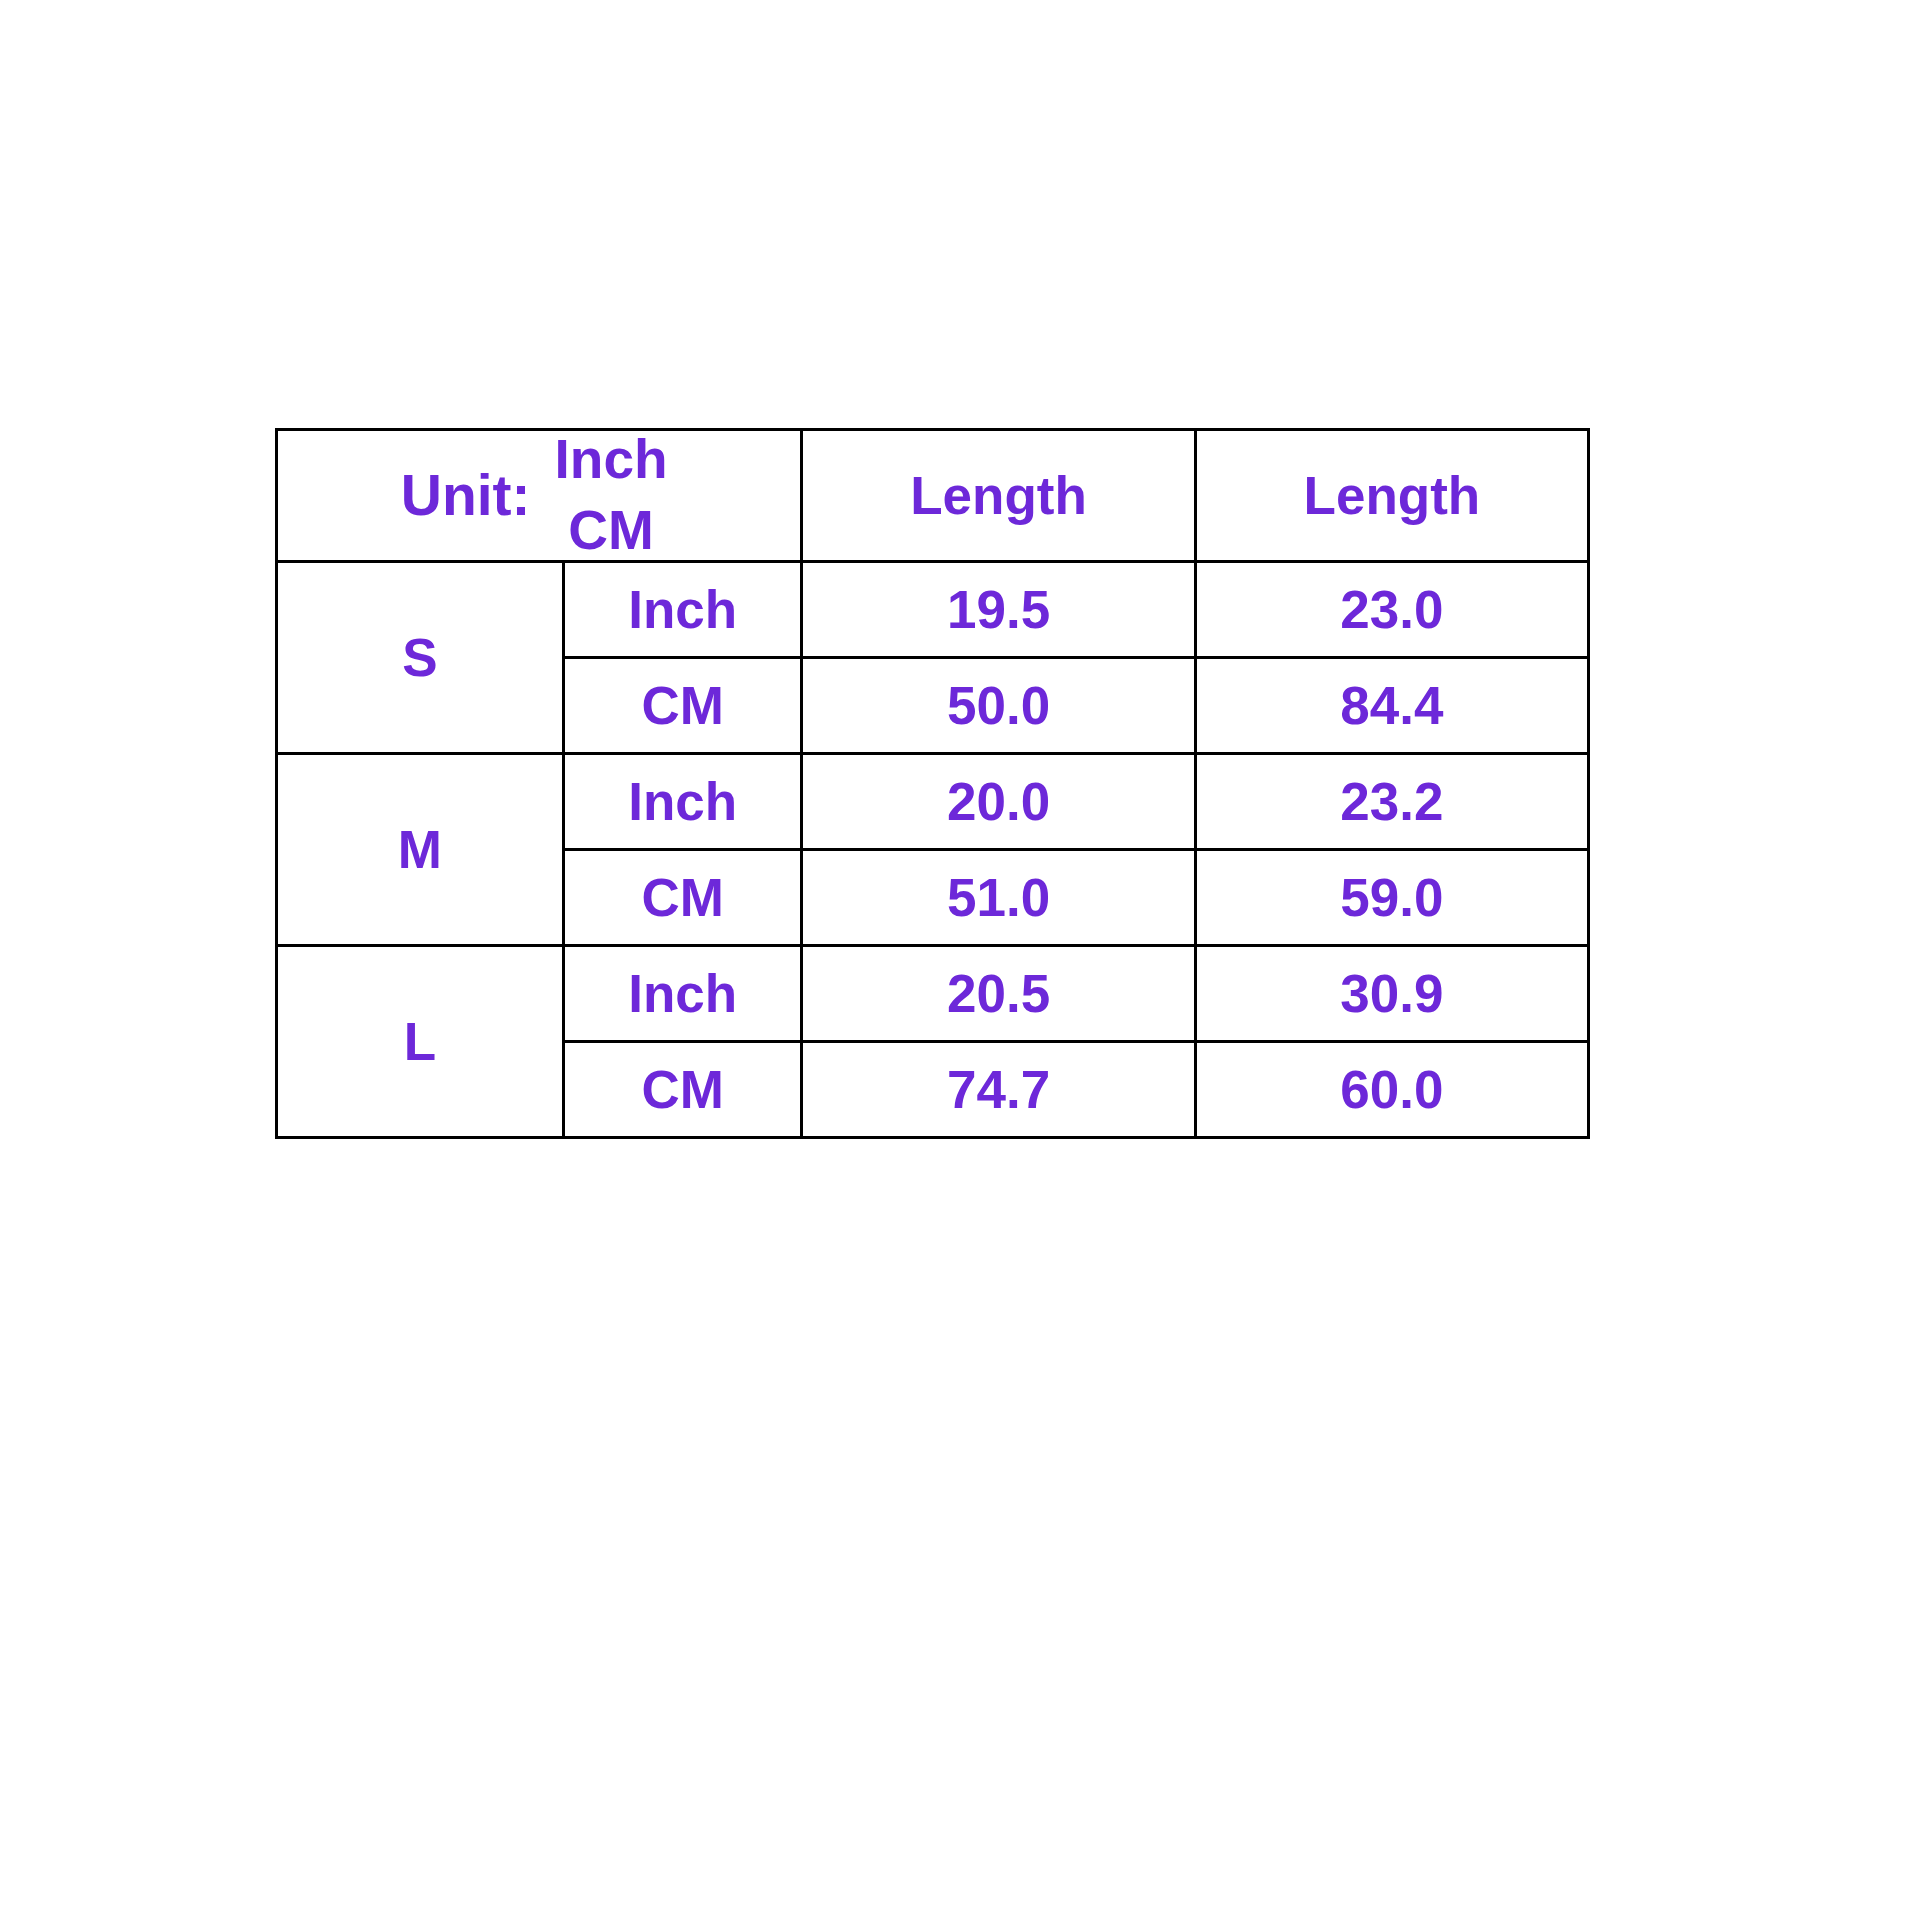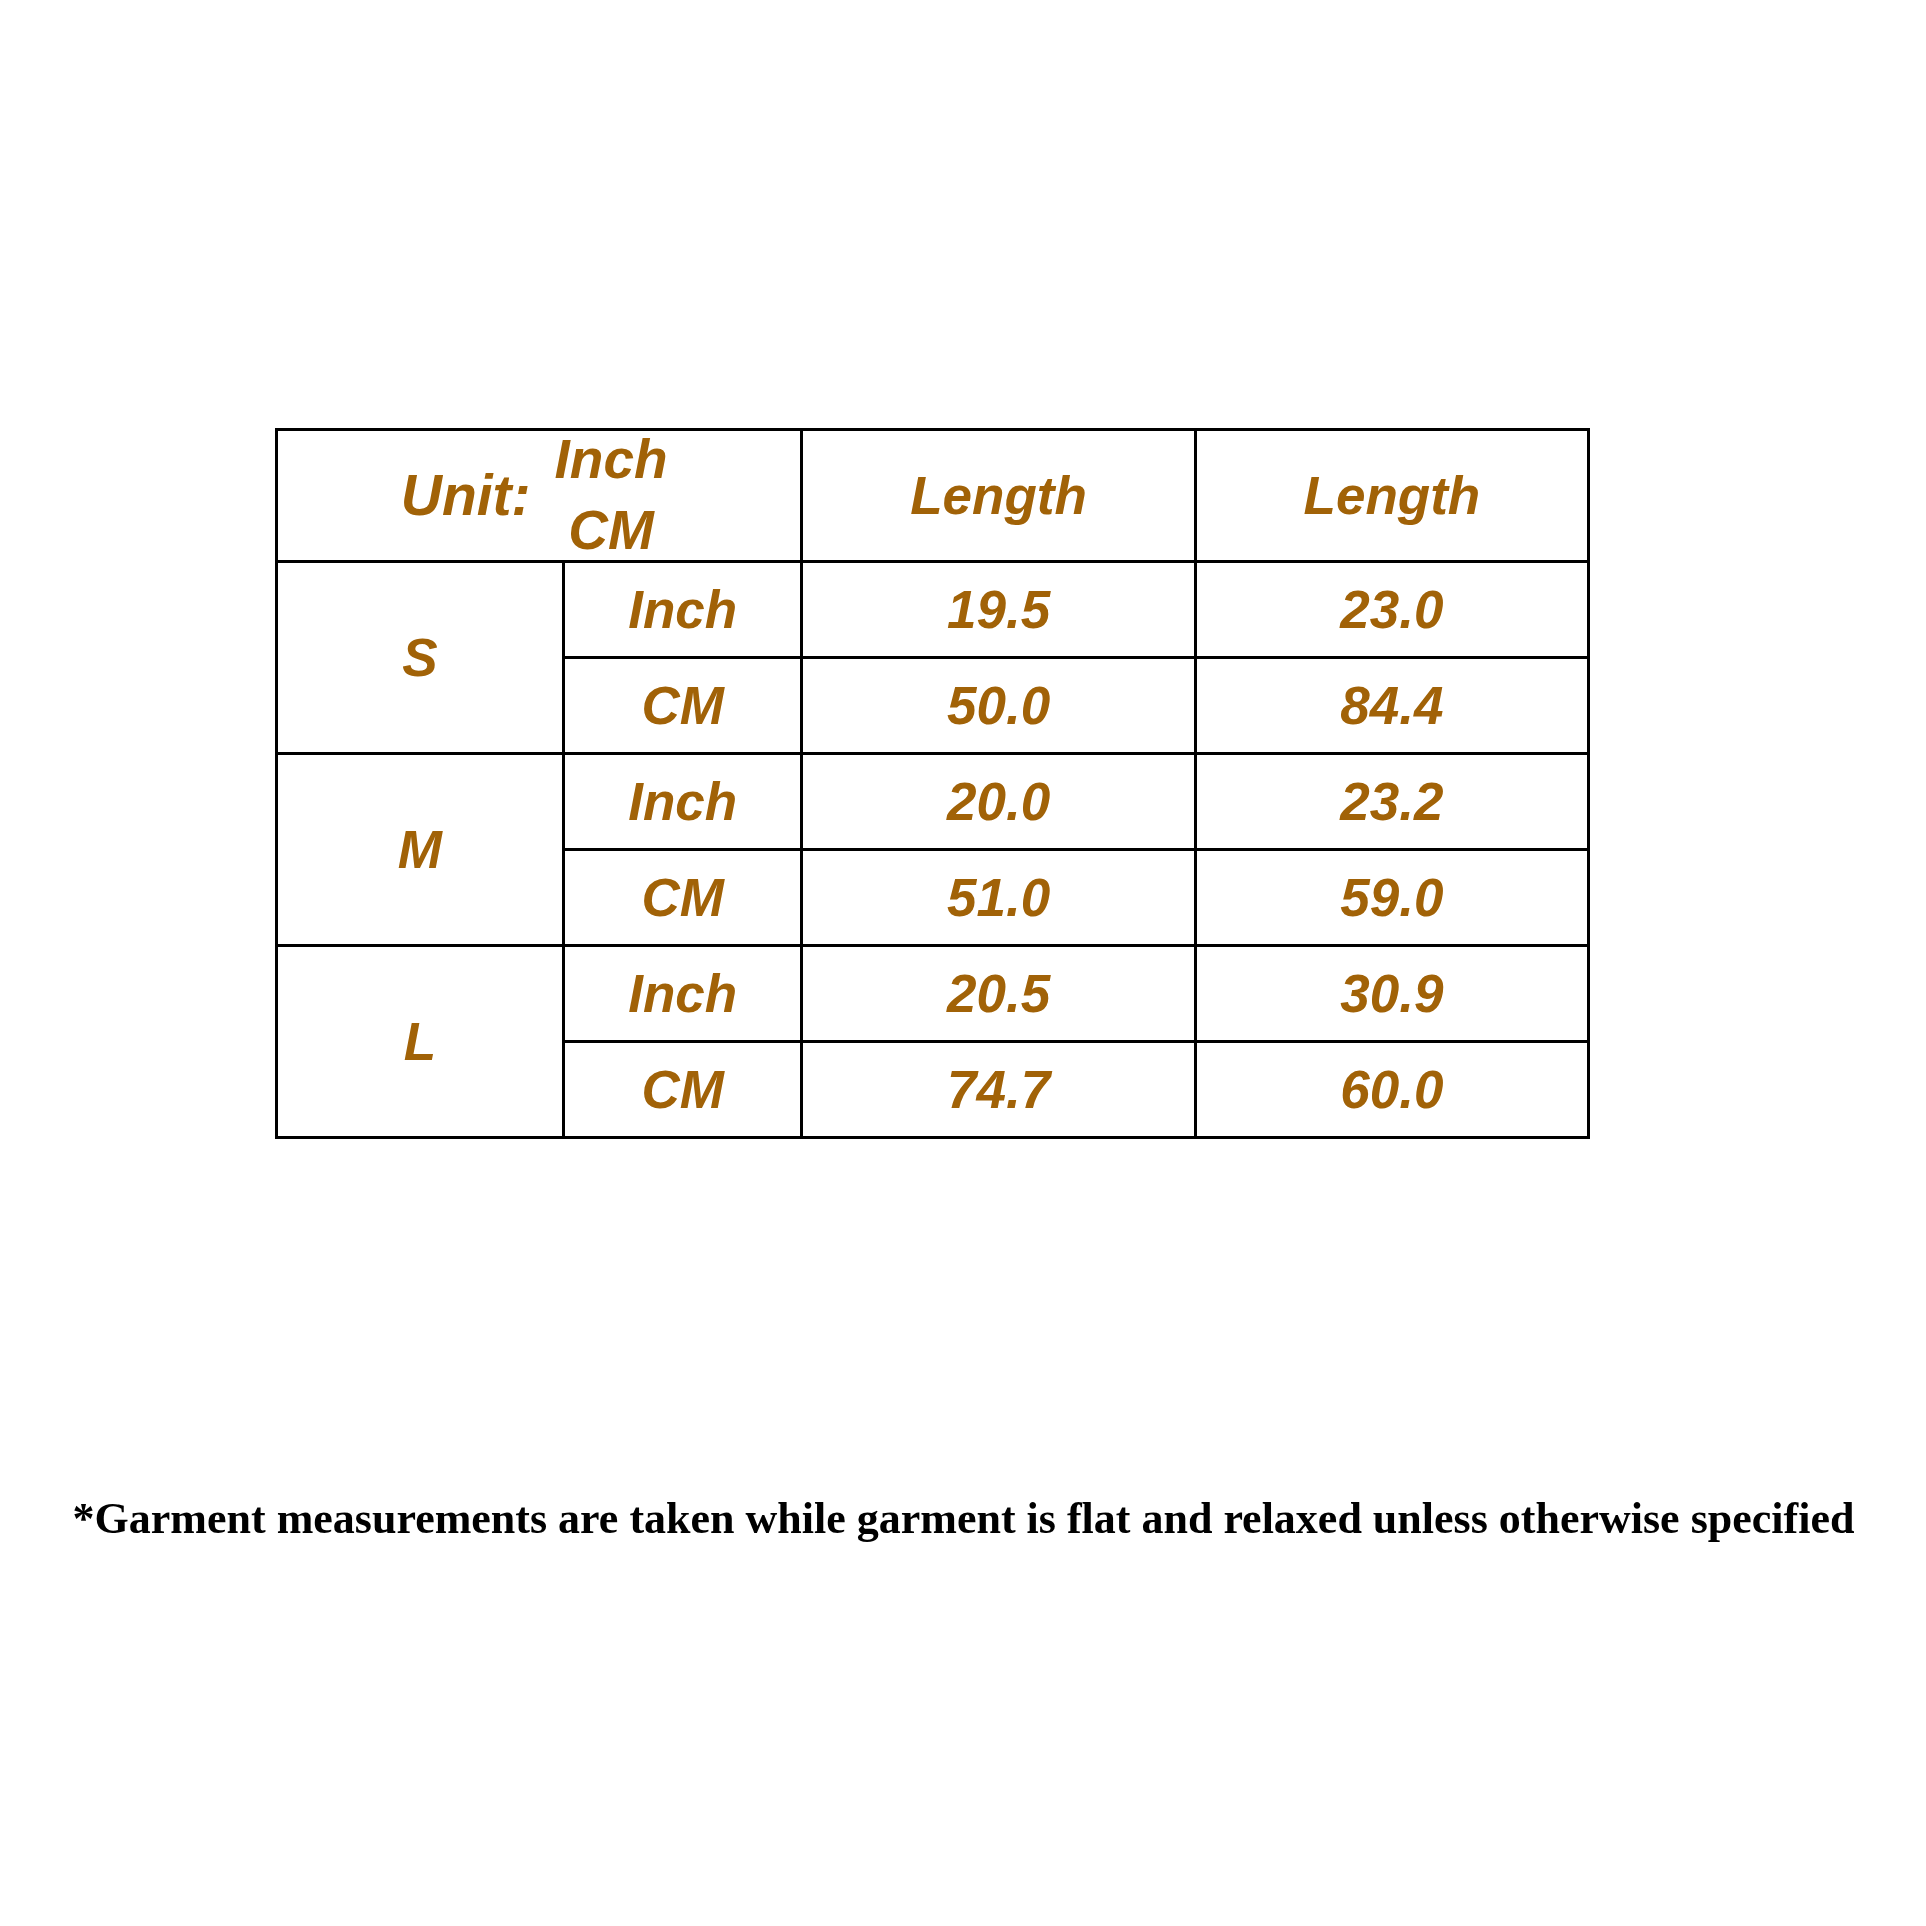--- a/index.html
+++ b/index.html
@@ -51,25 +51,24 @@
     width: 1315px;
     font-family: "Liberation Sans", sans-serif;
     font-weight: bold;
   }
 
   table.sizes td {
     border: 3px solid #000000;
     text-align: center;
     vertical-align: middle;
     font-size: 53px;
-    color: #a16207;
+    color: #6d28d9;
     background: #ffffff;
     padding: 0;
     height: 93px;
-    font-style: italic;
   }
 
   td.dark {
     background: #000000;
     color: #ffffff;
     border-color: #ffffff;
   }
 
   
   td.hdr {
@@ -189,16 +188,15 @@
         </tr>
         <tr>
           <td class="dark">CM</td>
           <td>74.7</td>
           <td>60.0</td>
         </tr>
       </tbody>
     </table>
   </div>
 
-  <div class="footnote">*Garment measurements are taken while garment is flat and relaxed unless otherwise specified</div>
 
 </div>
 
 
 </body></html>

